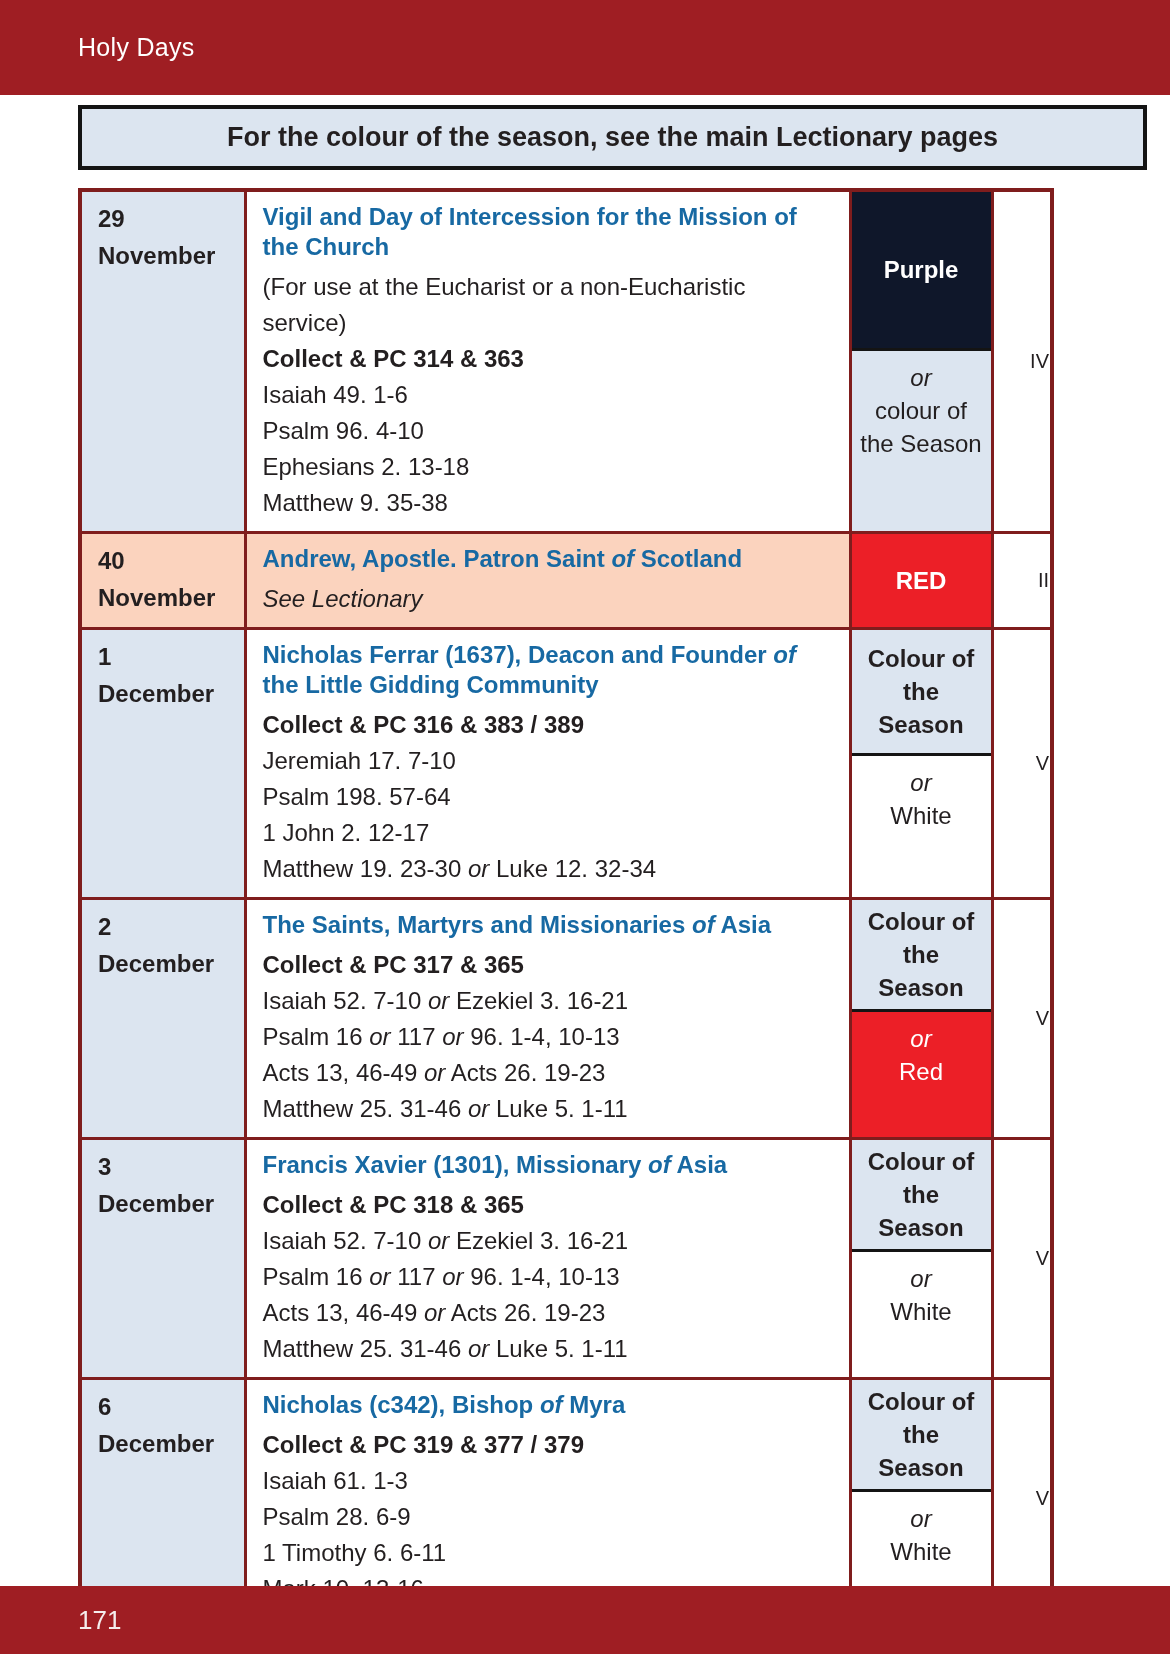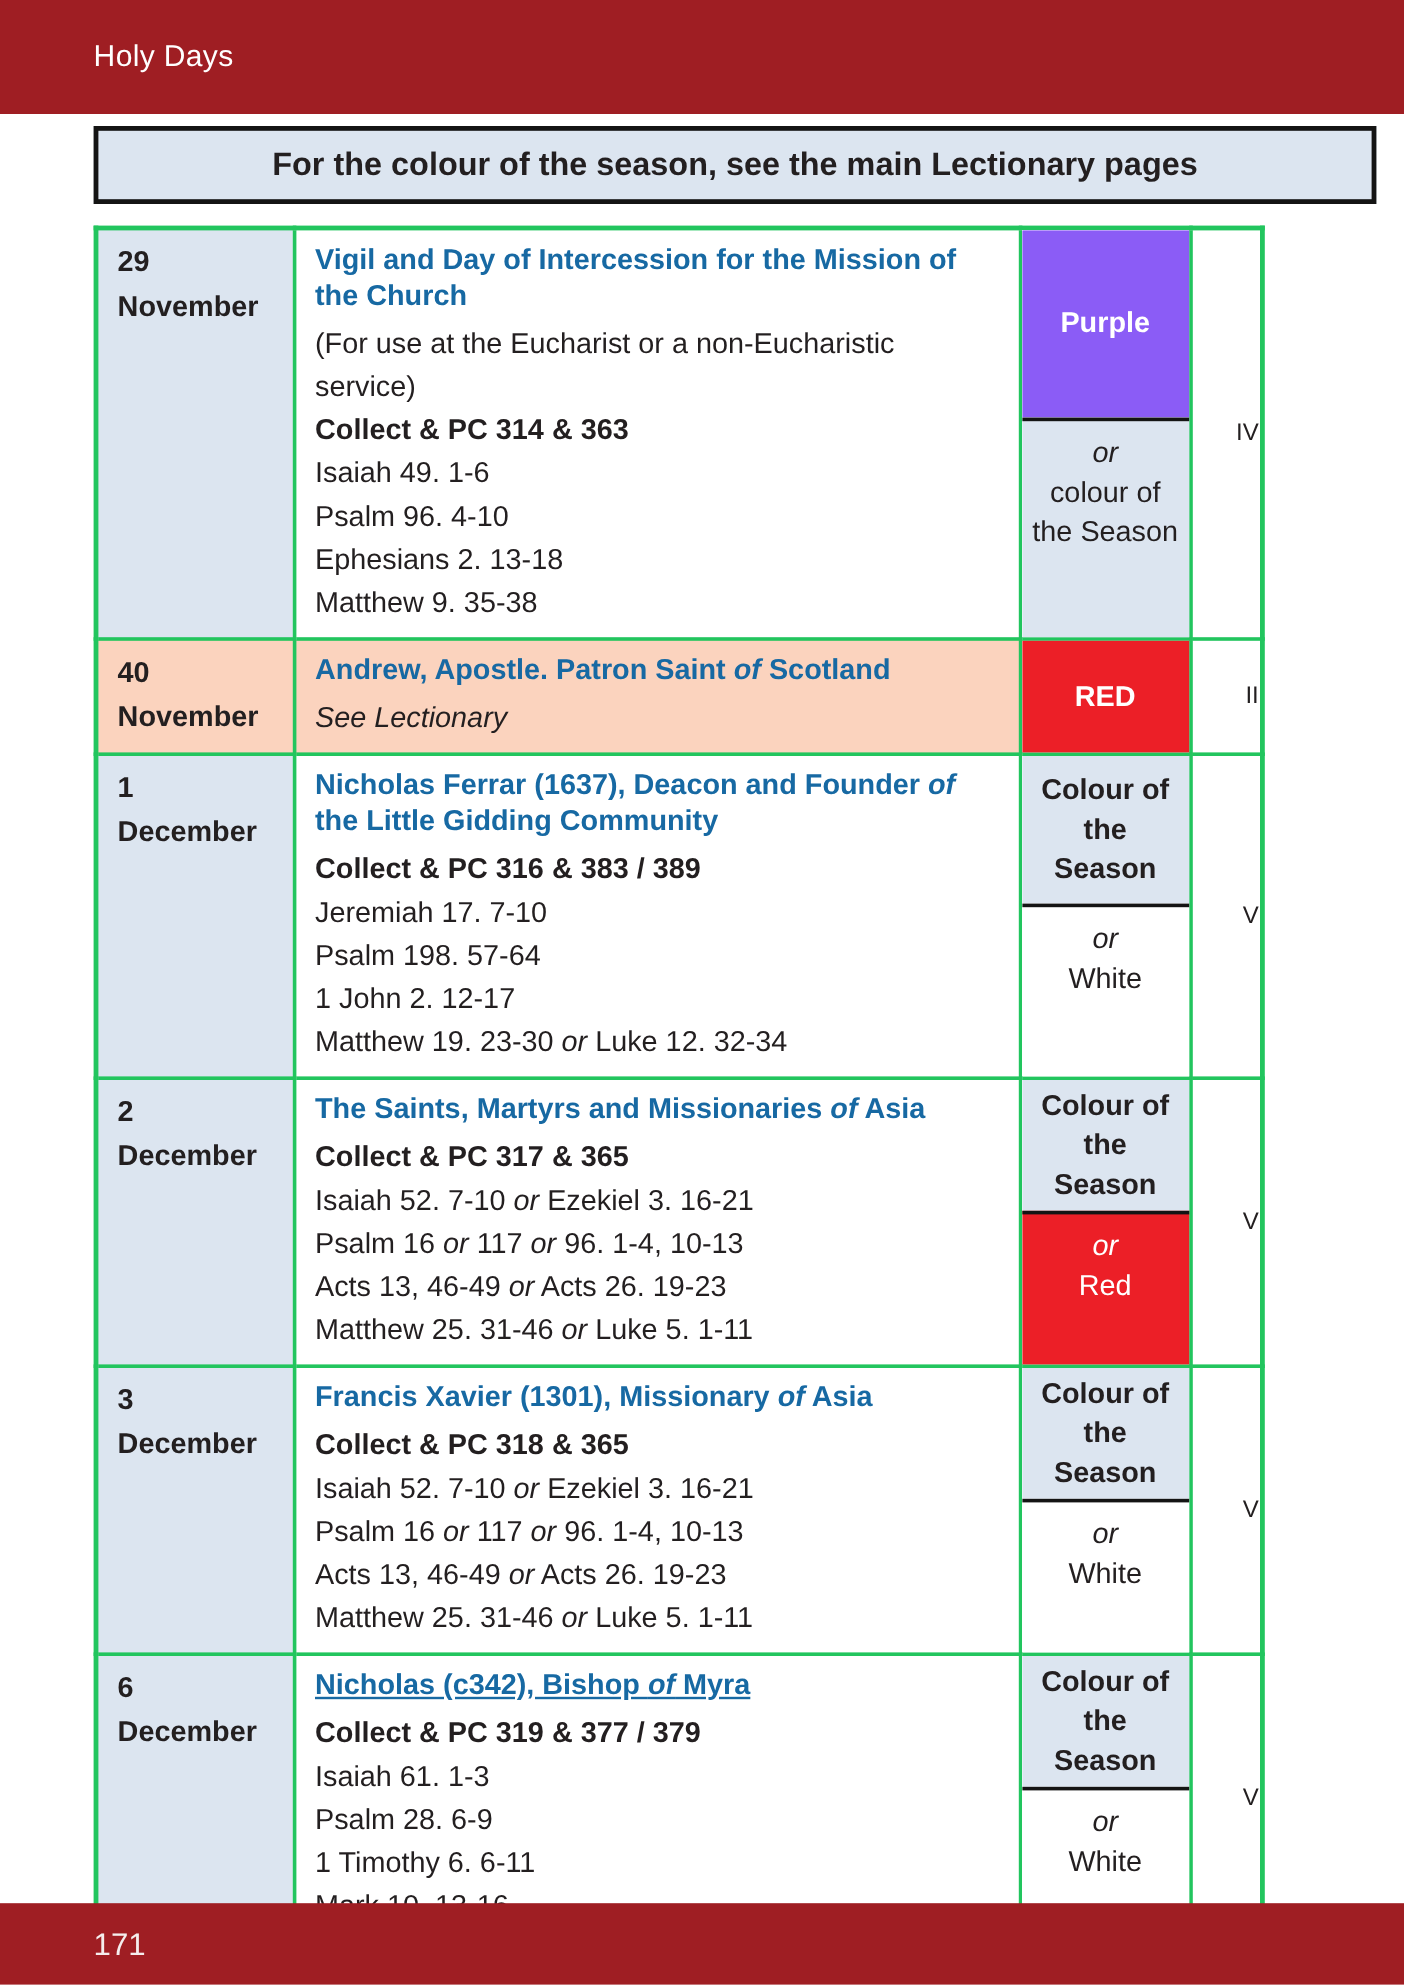--- a/index.html
+++ b/index.html
@@ -1,21 +1,21 @@
 <!DOCTYPE html>
 <html><head>
 <meta charset="utf-8">
 <style>
   html,body{margin:0;padding:0;background:#ffffff;}
   body{width:1170px;height:1654px;font-family:"Liberation Sans",sans-serif;color:#231f20;position:relative;overflow:hidden;}
   .page-header{height:95px;background:#9f1e23;display:flex;align-items:center;padding-left:78px;box-sizing:border-box;}
   .page-header .hd-title{color:#ffffff;font-size:25px;letter-spacing:.3px;}
   .notice-box{margin:10px 0 0 78px;width:1069px;box-sizing:border-box;border:4px solid #141414;background:#dce5f0;text-align:center;font-weight:bold;font-size:27px;padding:13px 10px;}
   table.holy-table{margin:18px 0 0 78px;width:972px;border-collapse:collapse;table-layout:fixed;}
-  table.holy-table, table.holy-table td{border:3px solid #22c55e;padding-left:16px;}
+  table.holy-table, table.holy-table td{border:3px solid #7f1d1d;padding-left:16px;}
   table.holy-table{border-width:4px;}
   col.c-date{width:165px;} col.c-desc{width:605px;} col.c-colour{width:142px;} col.c-num{width:60px;}
   td{vertical-align:top;box-sizing:border-box;}
   td.date-cell{background:#dce5f0;font-weight:bold;font-size:24px;line-height:37px;padding:8px 8px 8px 14px;}
   td.desc-cell{background:#ffffff;padding:6px 14px 10px 16px;}
   tr.highlight td.date-cell, tr.highlight td.desc-cell{background:#fbd3be;}
   .feast-title{color:#1769a3;font-weight:bold;font-size:24px;line-height:30px;margin:4px 0 7px 0;}
   .desc-body p{margin:0;font-size:24px;line-height:36px;}
   span.i{font-style:italic;} span.b{font-weight:bold;}
   td.colour-cell{padding:0;position:relative;background:#ffffff;}
@@ -58,21 +58,21 @@
             <p><span>(For use at the Eucharist or a non-Eucharistic service)</span></p>
             <p><span class="b">Collect &amp; PC 314 &amp; 363</span></p>
             <p><span>Isaiah 49. 1-6</span></p>
             <p><span>Psalm 96. 4-10</span></p>
             <p><span>Ephesians 2. 13-18</span></p>
             <p><span>Matthew 9. 35-38</span></p>
           </div>
     </td>
     <td class="colour-cell">
       <div class="colour-stack">
-            <div class="colour-option" style="background: #8b5cf6; color: rgb(255, 255, 255);">
+            <div class="colour-option" style="background: #0f172a; color: rgb(255, 255, 255);">
               <div class="cline b">Purple</div>
             </div>
             <div class="colour-option" style="background: rgb(220, 229, 240);">
               <div class="cline i">or</div>
               <div class="cline">colour of the Season</div>
             </div>
           </div>
     </td>
     <td class="num-cell">IV</td>
   </tr>
@@ -179,21 +179,21 @@
           </div>
     </td>
     <td class="num-cell">V</td>
   </tr>
       <tr>
     <td class="date-cell">
       <span class="cline">6</span>
       <span class="cline">December</span>
     </td>
     <td class="desc-cell">
-      <div class="feast-title" style="color: rgb(23, 105, 163); text-decoration: underline;"><span>Nicholas (c342), Bishop </span><span class="i">of</span><span> Myra</span></div>
+      <div class="feast-title" style="color: rgb(23, 105, 163);"><span>Nicholas (c342), Bishop </span><span class="i">of</span><span> Myra</span></div>
       <div class="desc-body">
             <p><span class="b">Collect &amp; PC 319 &amp; 377 / 379</span></p>
             <p><span>Isaiah 61. 1-3</span></p>
             <p><span>Psalm 28. 6-9</span></p>
             <p><span>1 Timothy 6. 6-11</span></p>
             <p><span>Mark 10. 13-16</span></p>
           </div>
     </td>
     <td class="colour-cell">
       <div class="colour-stack">

